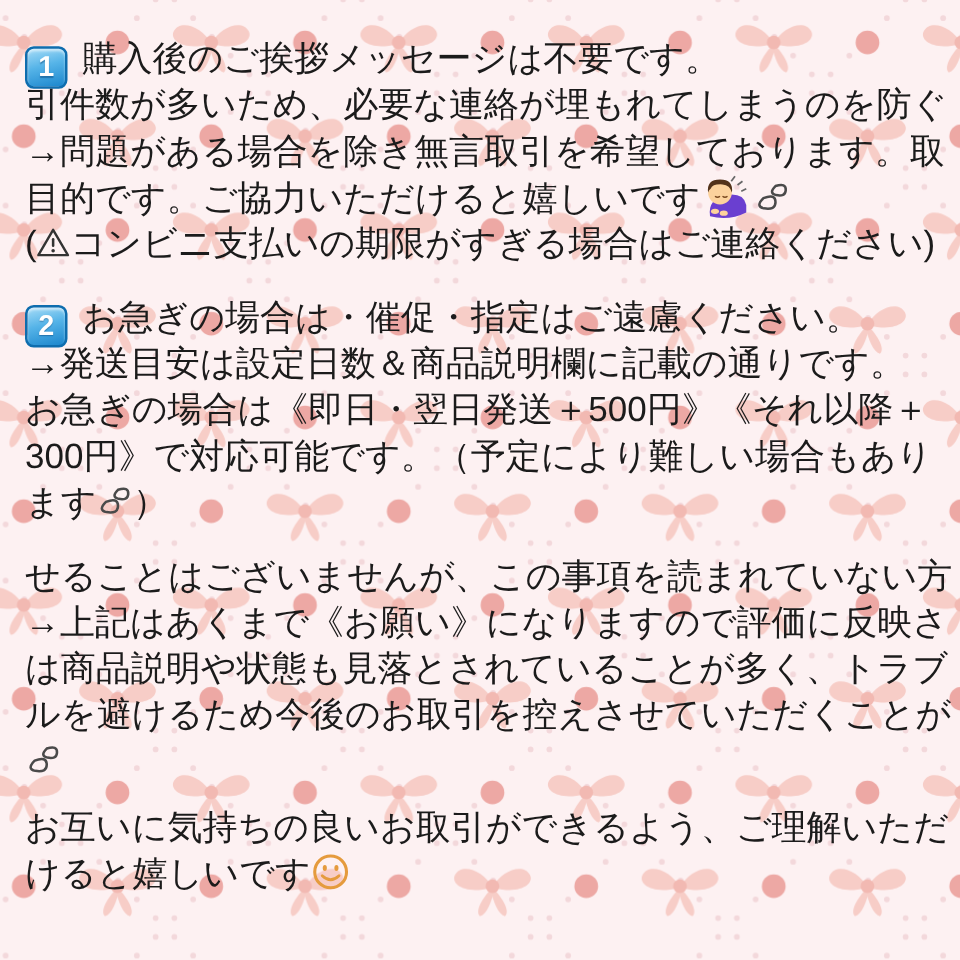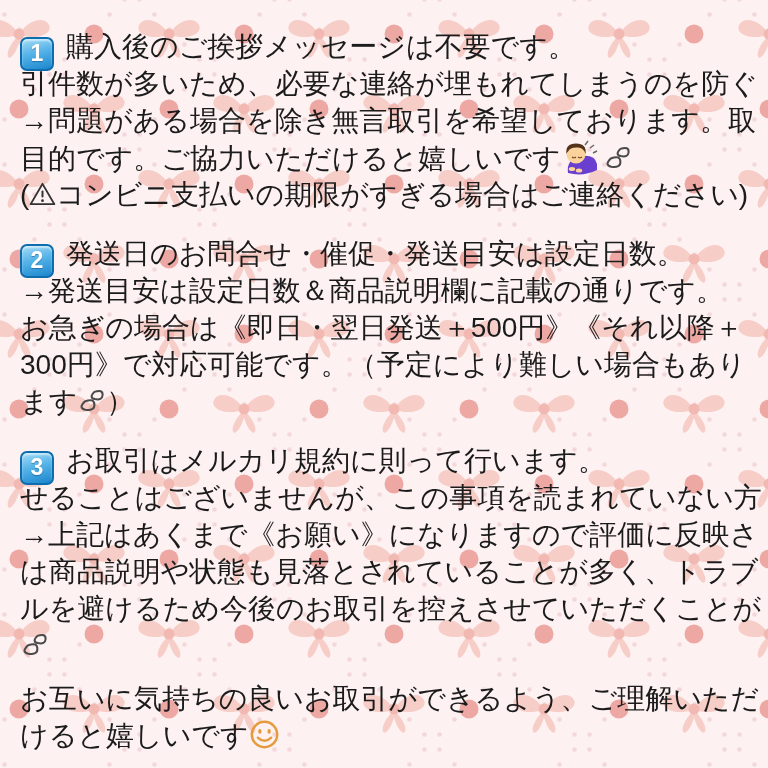--- a/index.html
+++ b/index.html
@@ -110,31 +110,30 @@
               <path d="M18 4 q9 -3 8.5 3.5 q-0.5 5.5 -8 4 q-6.5 -1.5 -0.5 -7.5 z"></path>
               <path d="M8 14 q10 -4 10 3.5 q0 6.5 -9.5 5 q-7.5 -1.5 -0.5 -8.5 z"></path>
             </svg></span></div>
         <div class="line" data-name="text-line"><span data-name="text-run">(</span><span class="icon" data-name="warning-icon"><svg width="27" height="26" viewBox="0 0 24 22">
               <path d="M12 2 L22.5 20 L1.5 20 Z" fill="none" stroke="#333" stroke-width="1.7" stroke-linejoin="round"></path>
               <rect x="11.1" y="7.8" width="1.8" height="6.4" rx="0.9" fill="#333"></rect>
               <circle cx="12" cy="16.9" r="1.25" fill="#333"></circle>
             </svg></span><span data-name="text-run">コンビニ支払いの期限がすぎる場合はご連絡ください)</span></div>
       </div>
       <div class="section" data-name="section-shipping-rule">
-        <div class="line" data-name="text-line"><span class="keycap" data-name="keycap-2-icon">2</span><span data-name="text-run">発送日のお問合せ・催促・発送目安は設定日数。</span></div>
+        <div class="line" data-name="text-line"><span class="keycap" data-name="keycap-2-icon">2</span><span data-name="text-run">お急ぎの場合は・催促・指定はご遠慮ください。</span></div>
         <div class="line" data-name="text-line"><span data-name="text-run">→発送目安は設定日数＆商品説明欄に記載の通りです。</span></div>
         <div class="line" data-name="text-line"><span data-name="text-run">お急ぎの場合は《即日・翌日発送＋500円》《それ以降＋</span></div>
         <div class="line" data-name="text-line"><span data-name="text-run">300円》で対応可能です。（予定により難しい場合もあり</span></div>
         <div class="line" data-name="text-line"><span data-name="text-run">ます</span><span class="icon" data-name="dash-icon"><svg width="29" height="27" viewBox="0 0 30 28" fill="none" stroke="#4a4a4a" stroke-width="2.1" stroke-linejoin="round">
               <path d="M18 4 q9 -3 8.5 3.5 q-0.5 5.5 -8 4 q-6.5 -1.5 -0.5 -7.5 z"></path>
               <path d="M8 14 q10 -4 10 3.5 q0 6.5 -9.5 5 q-7.5 -1.5 -0.5 -8.5 z"></path>
             </svg></span><span data-name="text-run">）</span></div>
       </div>
       <div class="section" data-name="section-mercari-terms-rule">
-        <div class="line" data-name="text-line"><span class="keycap" data-name="keycap-3-icon">3</span><span data-name="text-run">お取引はメルカリ規約に則って行います。</span></div>
         <div class="line" data-name="text-line"><span data-name="text-run">せることはございませんが、この事項を読まれていない方</span></div>
         <div class="line" data-name="text-line"><span data-name="text-run">→上記はあくまで《お願い》になりますので評価に反映さ</span></div>
         <div class="line" data-name="text-line"><span data-name="text-run">は商品説明や状態も見落とされていることが多く、トラブ</span></div>
         <div class="line" data-name="text-line"><span data-name="text-run">ルを避けるため今後のお取引を控えさせていただくことが</span></div>
         <div class="line" data-name="text-line"><span class="icon" data-name="dash-icon"><svg width="29" height="27" viewBox="0 0 30 28" fill="none" stroke="#4a4a4a" stroke-width="2.1" stroke-linejoin="round">
               <path d="M18 4 q9 -3 8.5 3.5 q-0.5 5.5 -8 4 q-6.5 -1.5 -0.5 -7.5 z"></path>
               <path d="M8 14 q10 -4 10 3.5 q0 6.5 -9.5 5 q-7.5 -1.5 -0.5 -8.5 z"></path>
             </svg></span></div>
       </div>
       <div class="section" data-name="section-closing">

